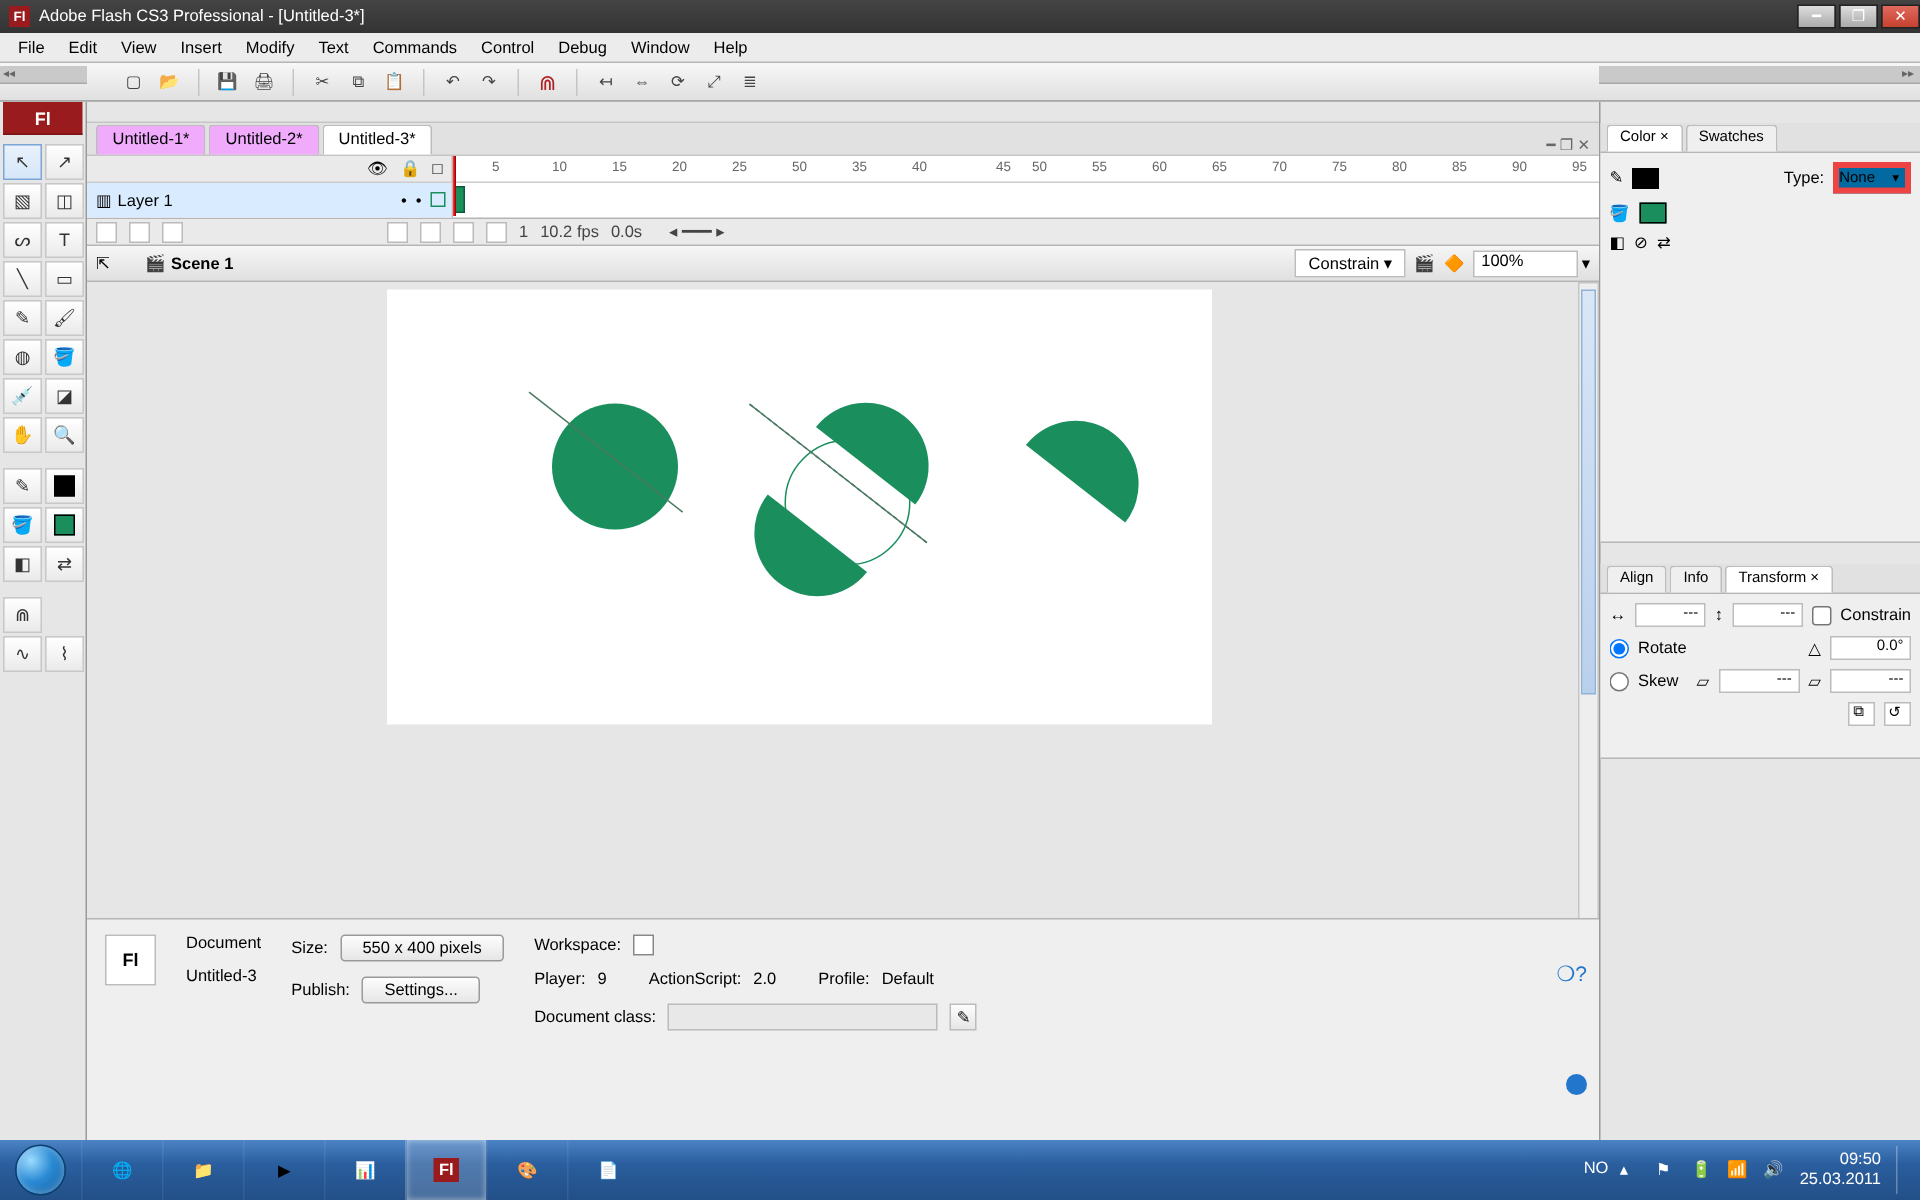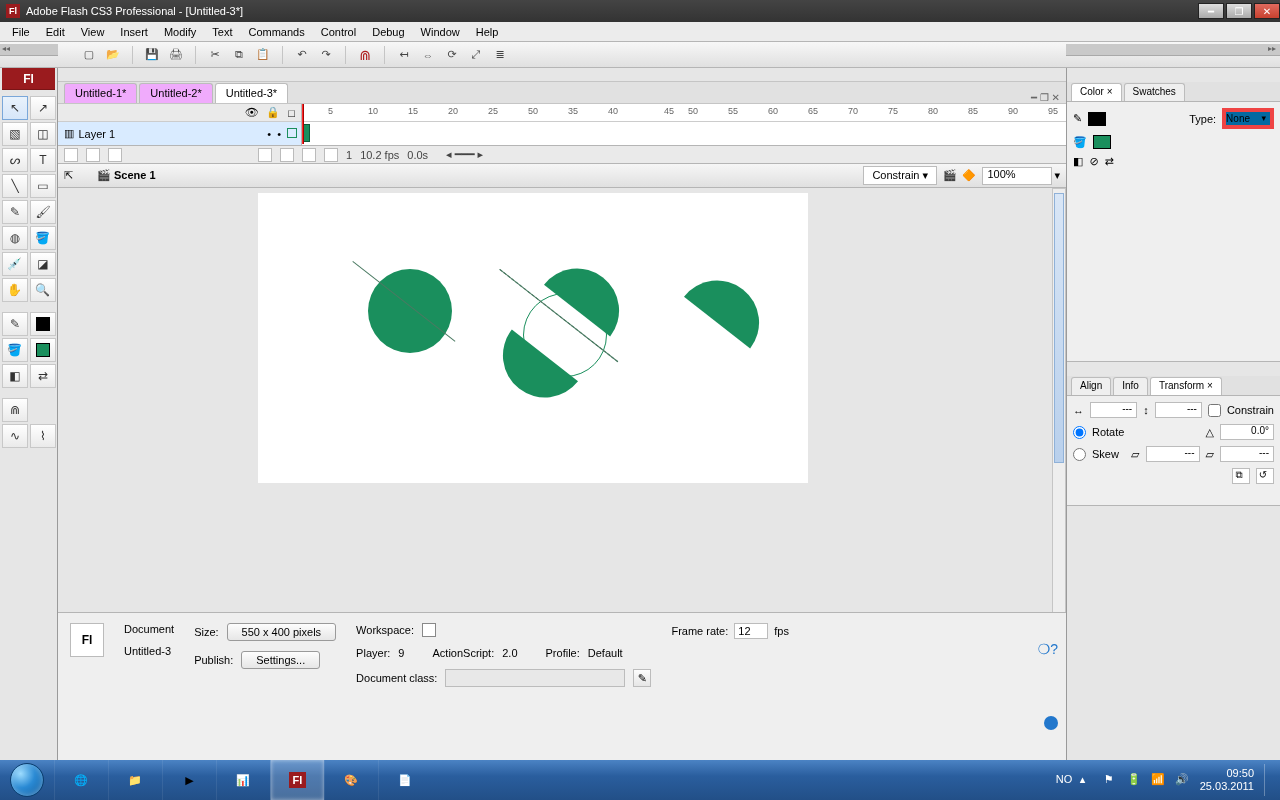--- a/index.html
+++ b/index.html
@@ -411,27 +411,20 @@
         <span style="width:12px;"></span>
         <span>Profile:</span>
         <span>Default</span>
       </div>
       <div style="display:flex;gap:8px;align-items:center;">
         <span>Document class:</span>
         <span class="docclass"></span>
         <span class="pencil">✎</span>
       </div>
     </div>
-    <div class="col">
-      <div style="display:flex;gap:6px;align-items:center;">
-        <span>Frame rate:</span>
-        <span class="num-in">12</span>
-        <span>fps</span>
-      </div>
-    </div>
     <span style="position:absolute; right:8px; top:28px; color:#2277cc; font-size:14px;">❍?</span>
     <span style="position:absolute; right:8px; bottom:30px; width:14px; height:14px; background:#2277cc; border-radius:50%;"></span>
   </div>
 </div>
 
 <div class="taskbar">
   <div class="start">
       <div class="orb"></div>
     </div>
   <div class="titem">🌐</div>

